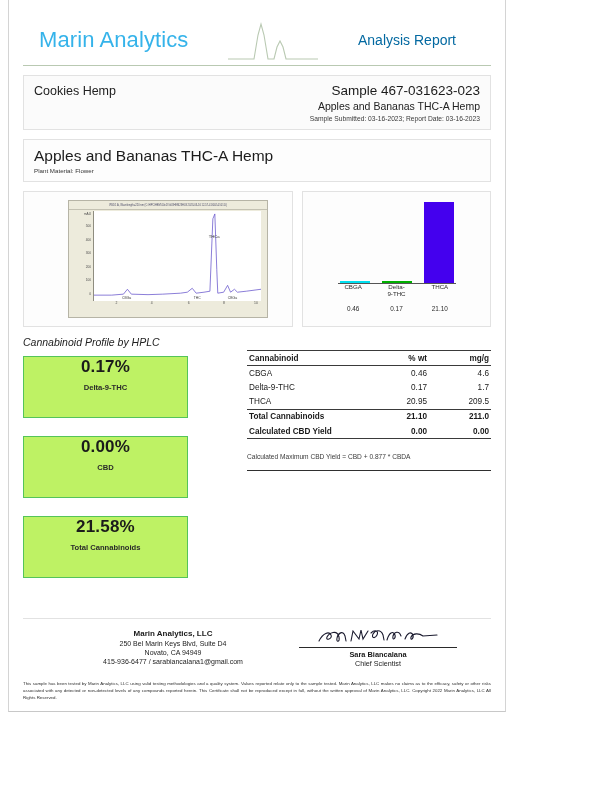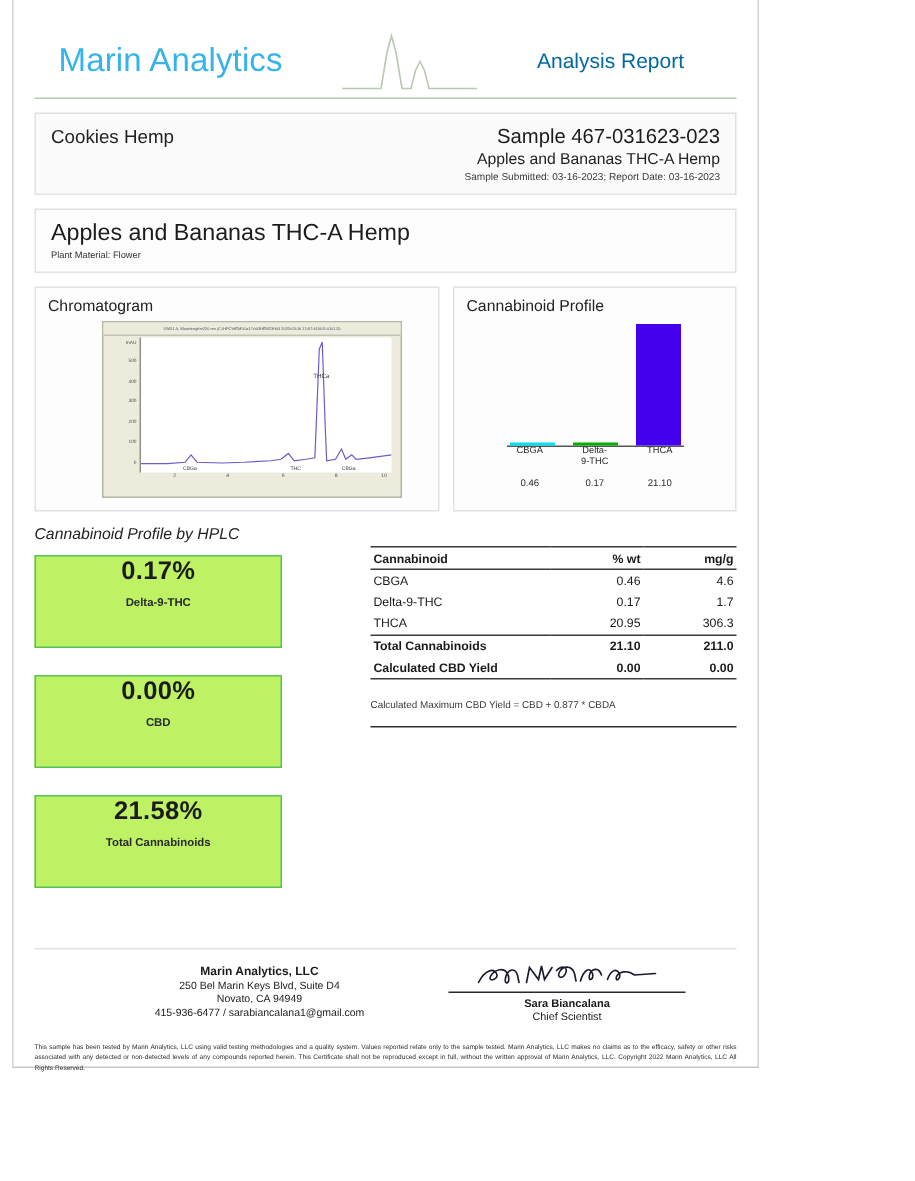--- a/index.html
+++ b/index.html
@@ -166,21 +166,20 @@
   </div>
 
   <div class="panel plain">
     <div class="strain-title">Apples and Bananas THC-A Hemp</div>
     <div class="strain-sub">Plant Material: Flower</div>
   </div>
 
   <div class="charts-row">
 
     <div class="chart-card chrom">
-      <div class="card-title">Chromatogram</div>
       <div class="chrom-box">
         <div class="chrom-header">VWD1 A, Wavelength=220 nm (C:\HPC\HEM\10x17x\03HEM23H03 2023-03-16 12-57-41\002-0101.D)</div>
 
         <div class="chrom-yaxis">
           <div class="ytick" style="top:3%">mAU</div>
           <div class="ytick" style="top:17%">500</div>
           <div class="ytick" style="top:32%">400</div>
           <div class="ytick" style="top:47%">300</div>
           <div class="ytick" style="top:62%">200</div>
           <div class="ytick" style="top:77%">100</div>
@@ -203,21 +202,20 @@
           <div class="xtick" style="left:78%; top:0">8</div>
           <div class="xtick" style="left:97%; top:0">10</div>
           <div class="peak-label" style="left:20%; top:-5px">CBGa</div>
           <div class="peak-label" style="left:62%; top:-5px">THC</div>
           <div class="peak-label" style="left:83%; top:-5px">CBGa</div>
         </div>
       </div>
     </div>
 
     <div class="chart-card profile">
-      <div class="card-title">Cannabinoid Profile</div>
       <div class="bars-area">
         <div class="bars-plot">
           <div class="bar-axis"></div>
           <div class="bar" id="bar0" style="left: 2px; height: 2px; background: rgb(0, 224, 240);"></div>
           <div class="bar" id="bar1" style="left: 44px; height: 2px; background: rgb(0, 176, 0);"></div>
           <div class="bar" id="bar2" style="left: 86px; height: 80.5636px; background: rgb(68, 0, 238);"></div>
         </div>
         <div class="bar-labels">
           <div class="bar-lab">
             <span>CBGA</span>
@@ -271,21 +269,21 @@
           <td class="c-num">4.6</td>
         </tr>
         <tr>
           <td class="c-name">Delta-9-THC</td>
           <td class="c-num">0.17</td>
           <td class="c-num">1.7</td>
         </tr>
         <tr>
           <td class="c-name">THCA</td>
           <td class="c-num">20.95</td>
-          <td class="c-num">306.3</td>
+          <td class="c-num">209.5</td>
         </tr>
         <tr class="row-total">
           <td class="c-name">Total Cannabinoids</td>
           <td class="c-num">21.10</td>
           <td class="c-num">211.0</td>
         </tr>
         <tr class="row-yield">
           <td class="c-name">Calculated CBD Yield</td>
           <td class="c-num">0.00</td>
           <td class="c-num">0.00</td>

